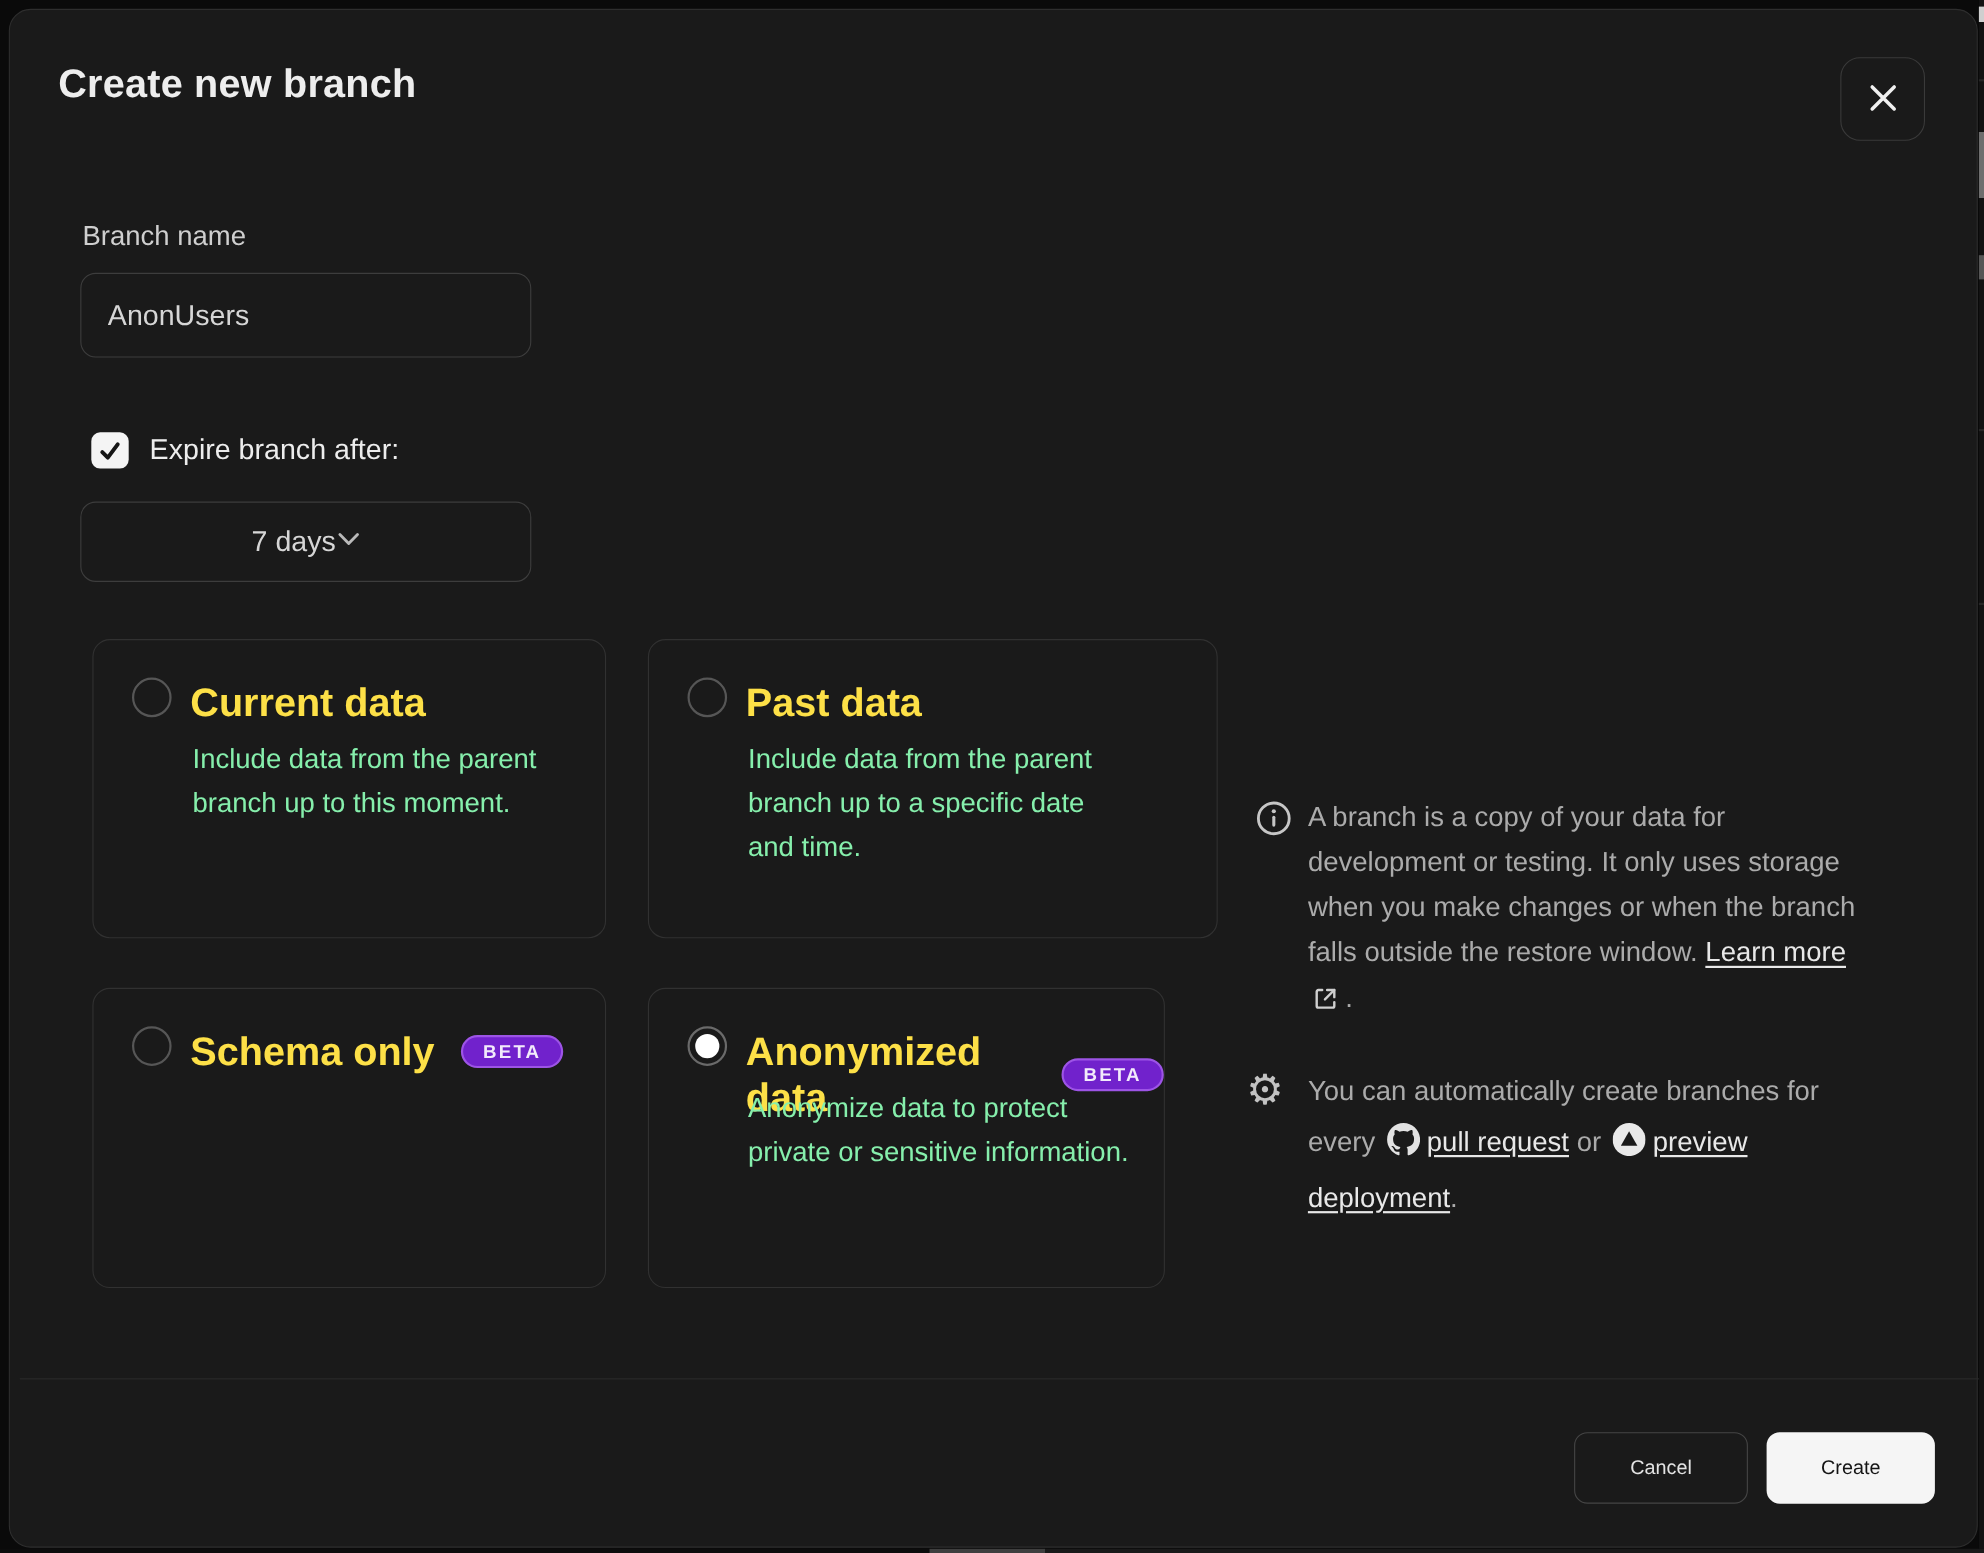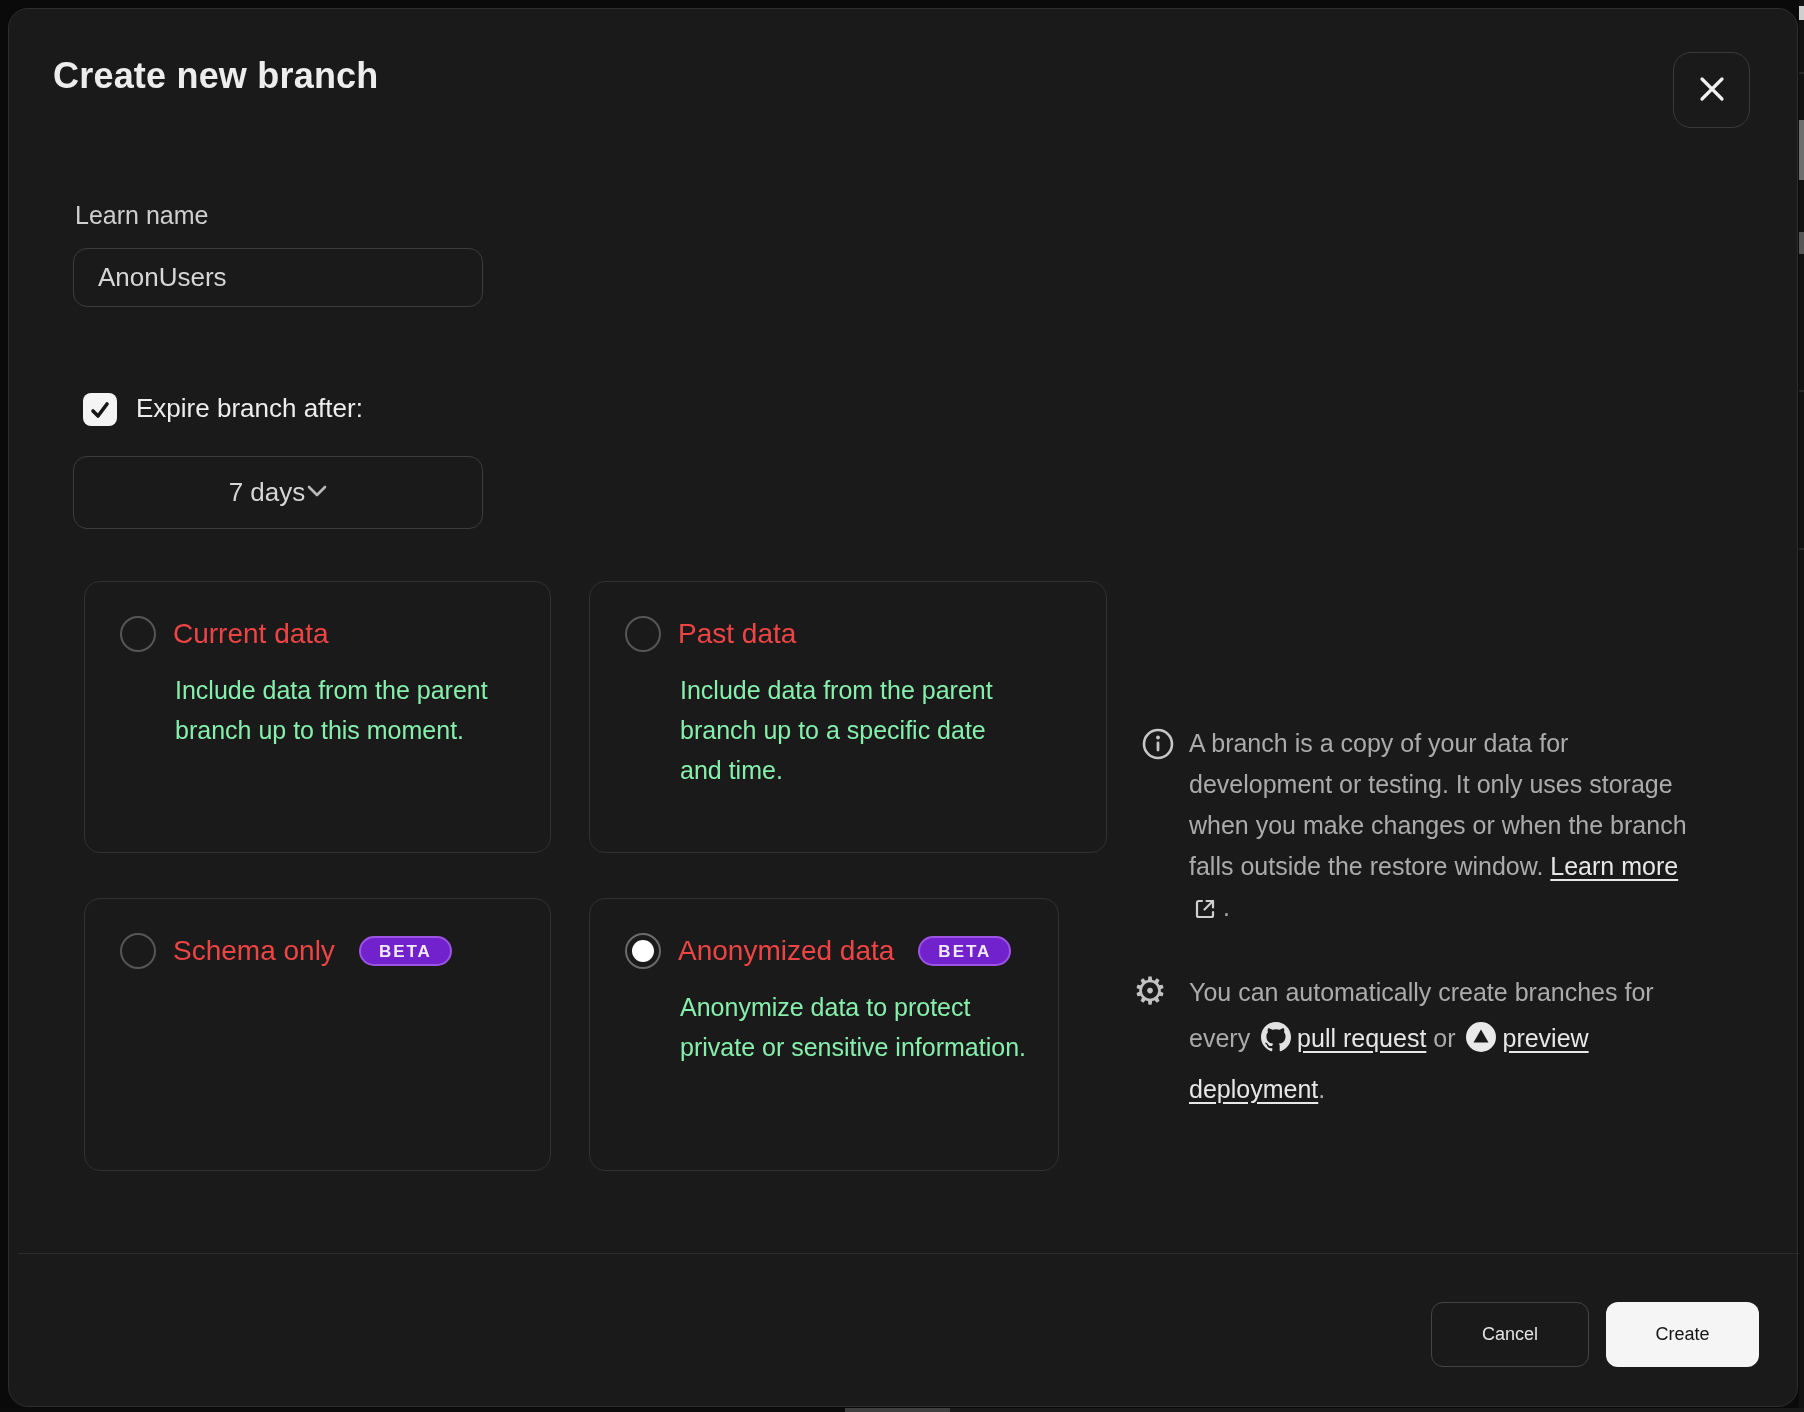--- a/index.html
+++ b/index.html
@@ -17,21 +17,21 @@
   .dlg-title { position:absolute; left:44px; top:46px; font-size:36px; font-weight:600;
                color:#ededed; letter-spacing:.2px; }
 
   .parent-row { position:absolute; left:44px; top:114px; display:flex; align-items:center; }
   .parent-label { font-size:26px; color:#989898; }
   .parent-trigger { display:flex; align-items:center; margin-left:33px; cursor:pointer; }
   .parent-value { font-size:26px; color:#dedede; }
   .chev { margin-left:12px; }
 
   .field-label { position:absolute; left:66px; top:192px; font-size:25px; color:#cfcfcf; }
-  .text-input { position:absolute; left:64px; top:239px; width:410px; height:59px;
+  .text-input { position:absolute; left:64px; top:239px; width:410px; height:77px;
                 background:transparent; border:1px solid #3d3d3d; border-radius:14px;
                 color:#d6d6d6; font-size:26px; padding:0 24px;
                 font-family:"Liberation Sans", sans-serif; outline:none; }
 
   .check-row { position:absolute; left:74px; top:384px; display:flex; align-items:flex-start; cursor:pointer; }
   .checkbox { width:34px; height:33px; background:#f4f4f4; border-radius:8px;
               display:flex; align-items:center; justify-content:center; }
   .check-label { margin-left:19px; font-size:26px; color:#ededed; }
 
   .select { position:absolute; left:64px; top:447px; width:410px; height:73px;
@@ -44,21 +44,21 @@
   .card.c2 { left:580px; top:572px; width:518px; height:272px; }
   .card.c3 { left:75px;  top:889px; width:467px; height:273px; }
   .card.c4 { left:580px; top:889px; width:470px; height:273px; }
 
   .radio { position:absolute; left:35px; top:34px; width:36px; height:36px; border-radius:50%;
            border:2px solid #565656; }
   .radio.checked { border-color:#6a6a6a; }
   .radio.checked::after { content:""; position:absolute; left:5px; top:5px; width:22px; height:22px;
            border-radius:50%; background:#fff; }
   .card-title-row { position:absolute; left:88px; top:36px; display:flex; align-items:center; }
-  .card-title { font-size:28px; font-weight:400; color:#ef4444; }
+  .card-title { font-size:36px; font-weight:700; color:#fde047; }
   .beta { margin-left:24px; background:#7122cc; border:2px solid #9d54e6; color:#f2eafb;
           font-size:17px; font-weight:700; letter-spacing:2px; border-radius:999px;
           padding:5px 18px 4px; line-height:1; }
   .card-desc { position:absolute; left:90px; top:88px; width:352px; font-size:25px;
                line-height:40px; color:#86efac; }
 
   .note { position:absolute; color:#ababab; font-size:25px; line-height:41px; width:505px; }
   .note-icon { position:absolute; }
   .note a, .note .lnk { color:#e8e8e8; text-decoration:underline; text-underline-offset:4px; cursor:pointer; }
   .inline-ico { display:inline-block; vertical-align:-5px; margin:0 6px 0 4px; }
@@ -90,21 +90,21 @@
       <span>
         <svg width="34" height="34" viewBox="0 0 34 34">
             <path d="M7 7 L27 27 M27 7 L7 27" stroke="#f0f0f0" stroke-width="3.2" stroke-linecap="round"></path>
           </svg>
       </span>
     </button>
 
     <div class="dlg-title">Create new branch</div>
 
 
-    <div class="field-label">Learn name</div>
+    <div class="field-label">Branch name</div>
     <input class="text-input" type="text" value="AnonUsers" style="">
 
     <div class="check-row">
       <span class="checkbox">
         <svg width="24" height="24" viewBox="0 0 24 24">
             <path d="M5 13 L10 18 L19 6" fill="none" stroke="#161616" stroke-width="3.6" stroke-linecap="round" stroke-linejoin="round"></path>
           </svg>
       </span>
       <span class="check-label">Expire branch after:</span>
     </div>

